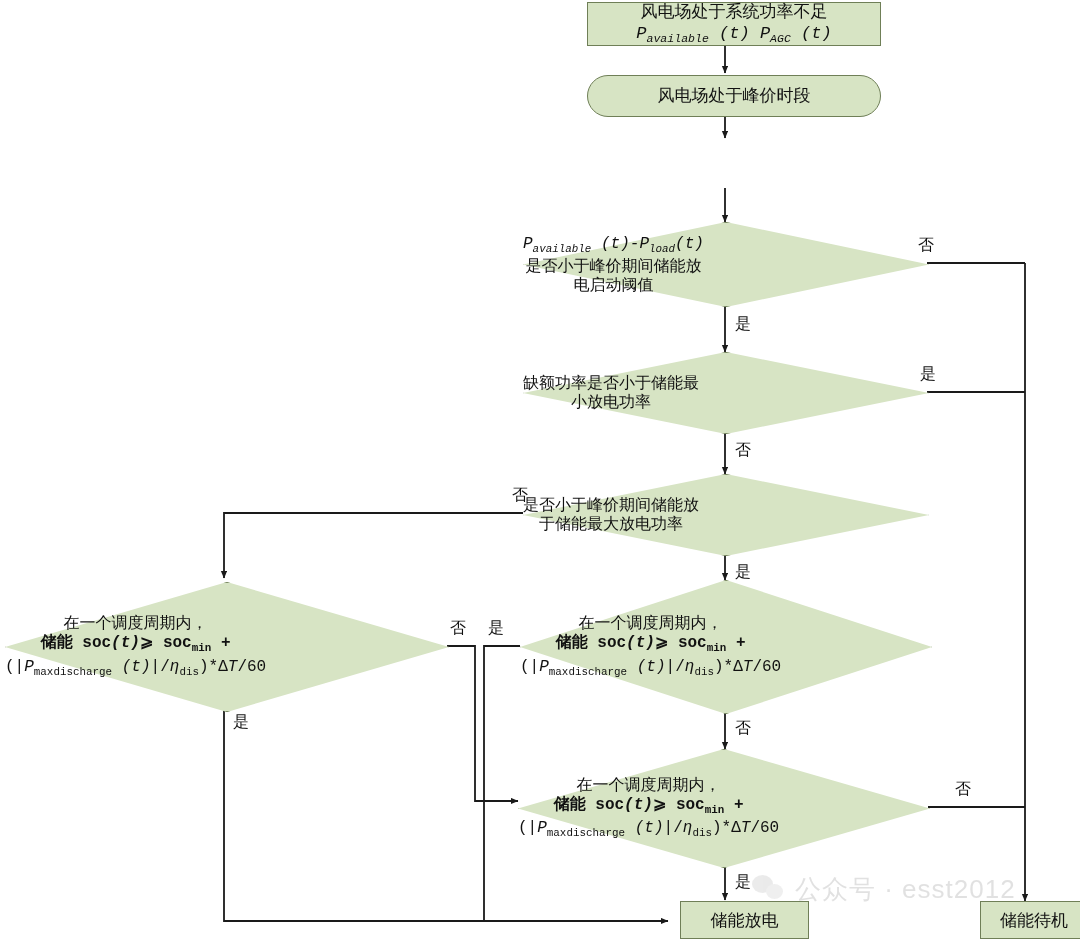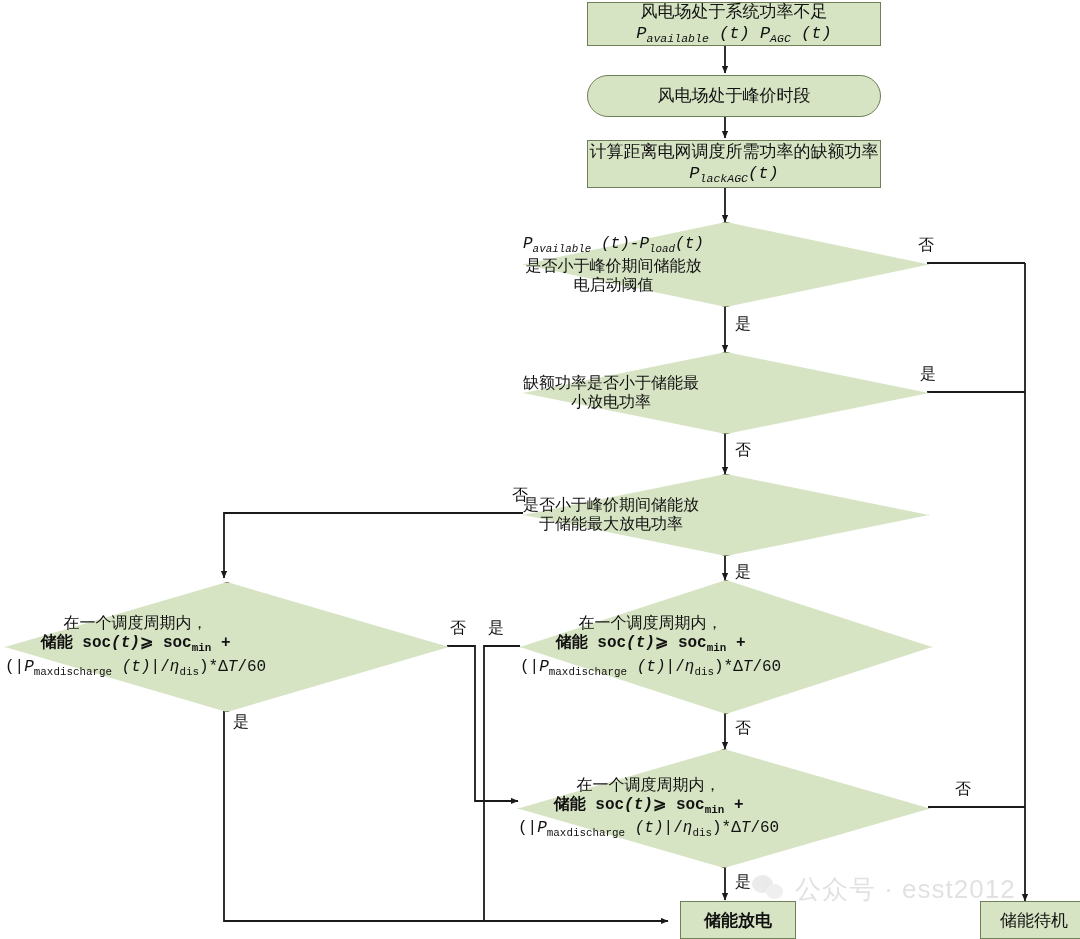--- a/index.html
+++ b/index.html
@@ -92,26 +92,20 @@
     <div class="txt">
       <span>风电场处于系统功率不足</span><br>
       <span class="ital mono"><i>P</i><sub>available</sub> <i>(t)</i> <i>P</i><sub>AGC</sub> <i>(t)</i></span>
     </div>
   </div>
 
   <div class="node proc" style="left:578px;top:75px;width:294px;height:42px;border-radius:21px;">
     <div class="txt">风电场处于峰价时段</div>
   </div>
 
-  <div class="node proc" style="left:578px;top:140px;width:294px;height:48px;">
-    <div class="txt">
-      <span>计算距离电网调度所需功率的缺额功率</span><br>
-      <span class="ital mono"><i>P</i><sub>lackAGC</sub><i>(t)</i></span>
-    </div>
-  </div>
 
   <div class="dia" style="left:523px;top:222px;width:404px;height:83px;">
     <div class="shape"></div>
     <div class="txt">
       <div>
         <span class="ital mono"><i>P</i><sub>available</sub> <i>(t)</i>-<i>P</i><sub>load</sub><i>(t)</i></span><br>
         <span>是否小于峰价期间储能放</span><br>
         <span>电启动阈值</span>
       </div>
     </div>
@@ -163,21 +157,21 @@
     <div class="shape"></div>
     <div class="txt">
       <div>
         <span>在一个调度周期内，</span><br>
         <span class="mono"><b>储能 soc<i>(t)</i>⩾ soc<sub>min</sub> +</b></span><br>
         <span class="mono">(|<i>P</i><sub>maxdischarge</sub> <i>(t)</i>|/<i>η</i><sub>dis</sub>)*Δ<i>T</i>/60</span>
       </div>
     </div>
   </div>
 
-  <div class="node term" style="left:671px;top:901px;width:116px;height:38px;font-weight:bold;">
+  <div class="node term" style="left:671px;top:901px;width:129px;height:38px;">
     <div class="txt">储能放电</div>
   </div>
 
   <div class="node term" style="left:971px;top:901px;width:108px;height:38px;">
     <div class="txt">储能待机</div>
   </div>
 
   <div class="elabel" style="left:918px;top:235px;">否</div>
   <div class="elabel" style="left:735px;top:314px;">是</div>
   <div class="elabel" style="left:920px;top:364px;">是</div>

